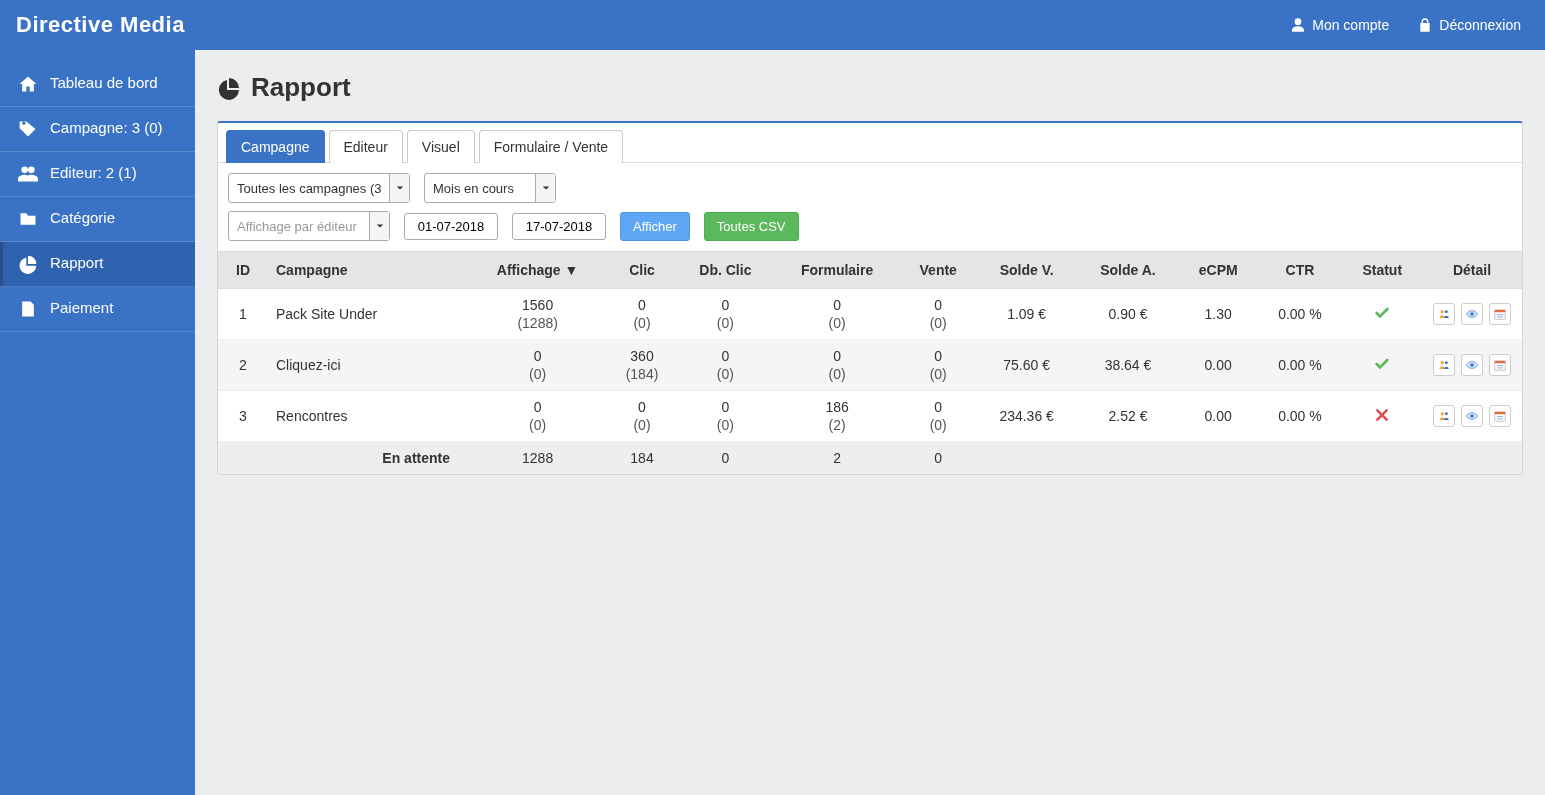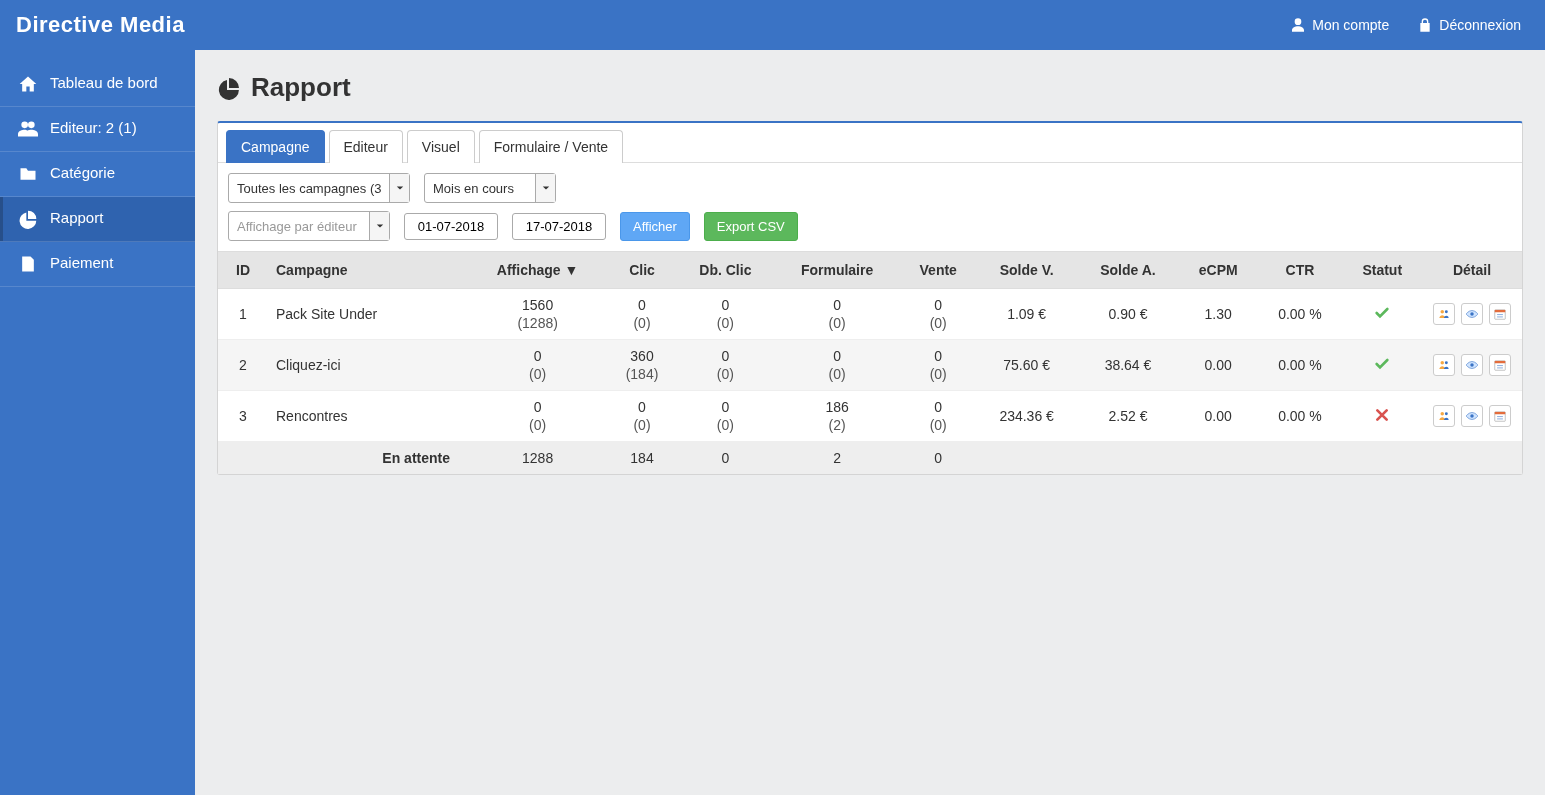--- a/index.html
+++ b/index.html
@@ -222,20 +222,26 @@
   </div>
 </div>
 
 <div class="layout">
   <div class="sidebar">
     <div class="side-item">
       <svg viewBox="0 0 24 24">
           <path d="M12 3l10 9h-3v9h-5v-6h-4v6H5v-9H2z"></path>
         </svg>
       <span>Tableau de bord</span>
+    </div>
+    <div class="side-item">
+      <svg viewBox="0 0 24 24">
+          <path d="M21 12l-9 9-10-10V3h8l11 9zM7 7a2 2 0 1 0-2-2 2 2 0 0 0 2 2z"></path>
+        </svg>
+      <span>Campagne: 3 (0)</span>
     </div>
     <div class="side-item">
       <svg viewBox="0 0 24 24">
           <path d="M8 11a4 4 0 1 0-4-4 4 4 0 0 0 4 4zm8 0a4 4 0 1 0-4-4 4 4 0 0 0 4 4zm-8 2c-3 0-8 1.5-8 5v3h10v-3c0-1.3.7-2.4 1.7-3.3C10.6 13.3 9.2 13 8 13zm8 0c-3 0-8 1.5-8 5v3h16v-3c0-3.5-5-5-8-5z"></path>
         </svg>
       <span>Editeur: 2 (1)</span>
     </div>
     <div class="side-item">
       <svg viewBox="0 0 24 24">
           <path d="M3 5h7l2 3h9v11H3z"></path>
@@ -296,21 +302,21 @@
             <input readonly="" style="width: 140px;" value="Affichage par éditeur">
             <div class="select-btn">
                 <svg viewBox="0 0 10 10">
                   <path d="M1 3l4 4 4-4z"></path>
                 </svg>
               </div>
           </div>
           <input class="date" value="01-07-2018" style="">
           <input class="date" value="17-07-2018" style="">
           <button class="btn btn-blue">Afficher</button>
-          <button class="btn btn-green">Export CSV</button>
+          <button class="btn btn-green">Toutes CSV</button>
         </div>
       </div>
 
       <table>
         <thead>
           <tr>
             <th style="width:50px">ID</th>
             <th class="left" style="width:200px">Campagne</th>
             <th>Affichage ▼</th>
             <th>Clic</th>

